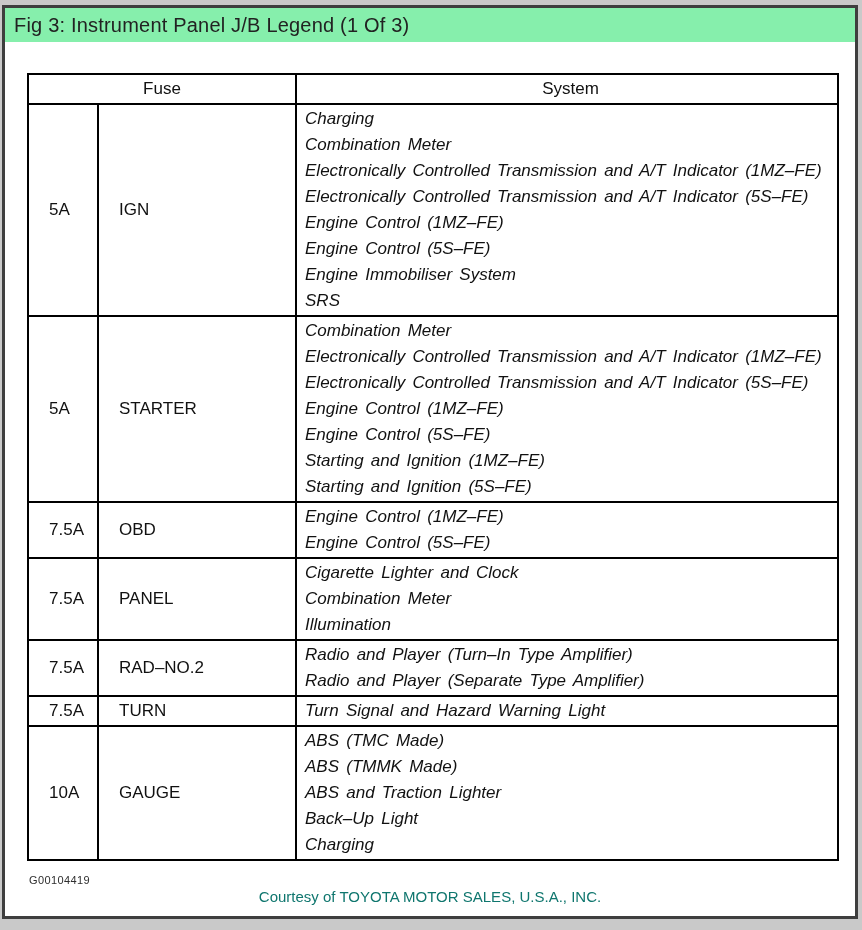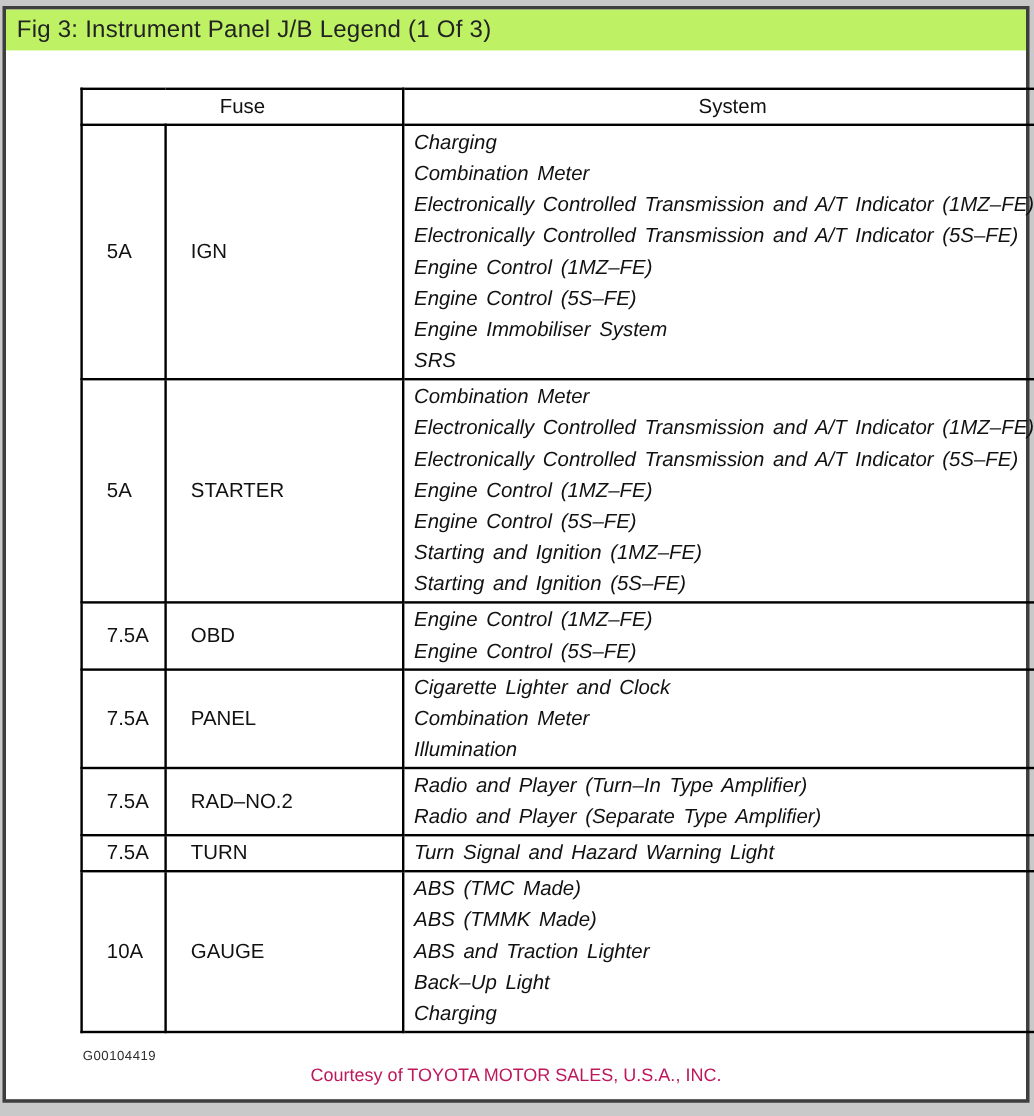--- a/index.html
+++ b/index.html
@@ -16,31 +16,30 @@
     left: 2px;
     top: 5px;
     width: 856px;
     height: 914px;
     box-sizing: border-box;
     border: 3px solid #3e3e3e;
     background: #ffffff;
   }
   .title-bar {
     height: 34px;
-    background: #bef264;
+    background: #86efac;
     display: flex;
     align-items: center;
     padding-left: 9px;
     font-size: 20px;
     color: #222222;
     letter-spacing: 0.2px;
   }
   .content {
     padding: 31px 0 0 22px;
-    margin-left: 40px;
   }
   table.legend {
     border-collapse: collapse;
     width: 810px;
     table-layout: fixed;
     font-size: 17px;
     color: #111111;
     word-spacing: 2.5px;
   }
   table.legend th,
@@ -74,21 +73,21 @@
     color: #2e2e2e;
     letter-spacing: 0.4px;
   }
   .courtesy {
     position: absolute;
     left: 0;
     right: 0;
     bottom: 11px;
     text-align: center;
     font-size: 15px;
-    color: #be185d;
+    color: #0f766e;
   }
 </style>
 </head>
 <body>
 
 <div class="page">
 
   <div class="title-bar">
     <span>Fig 3: Instrument Panel J/B Legend (1 Of 3)</span>
   </div>

